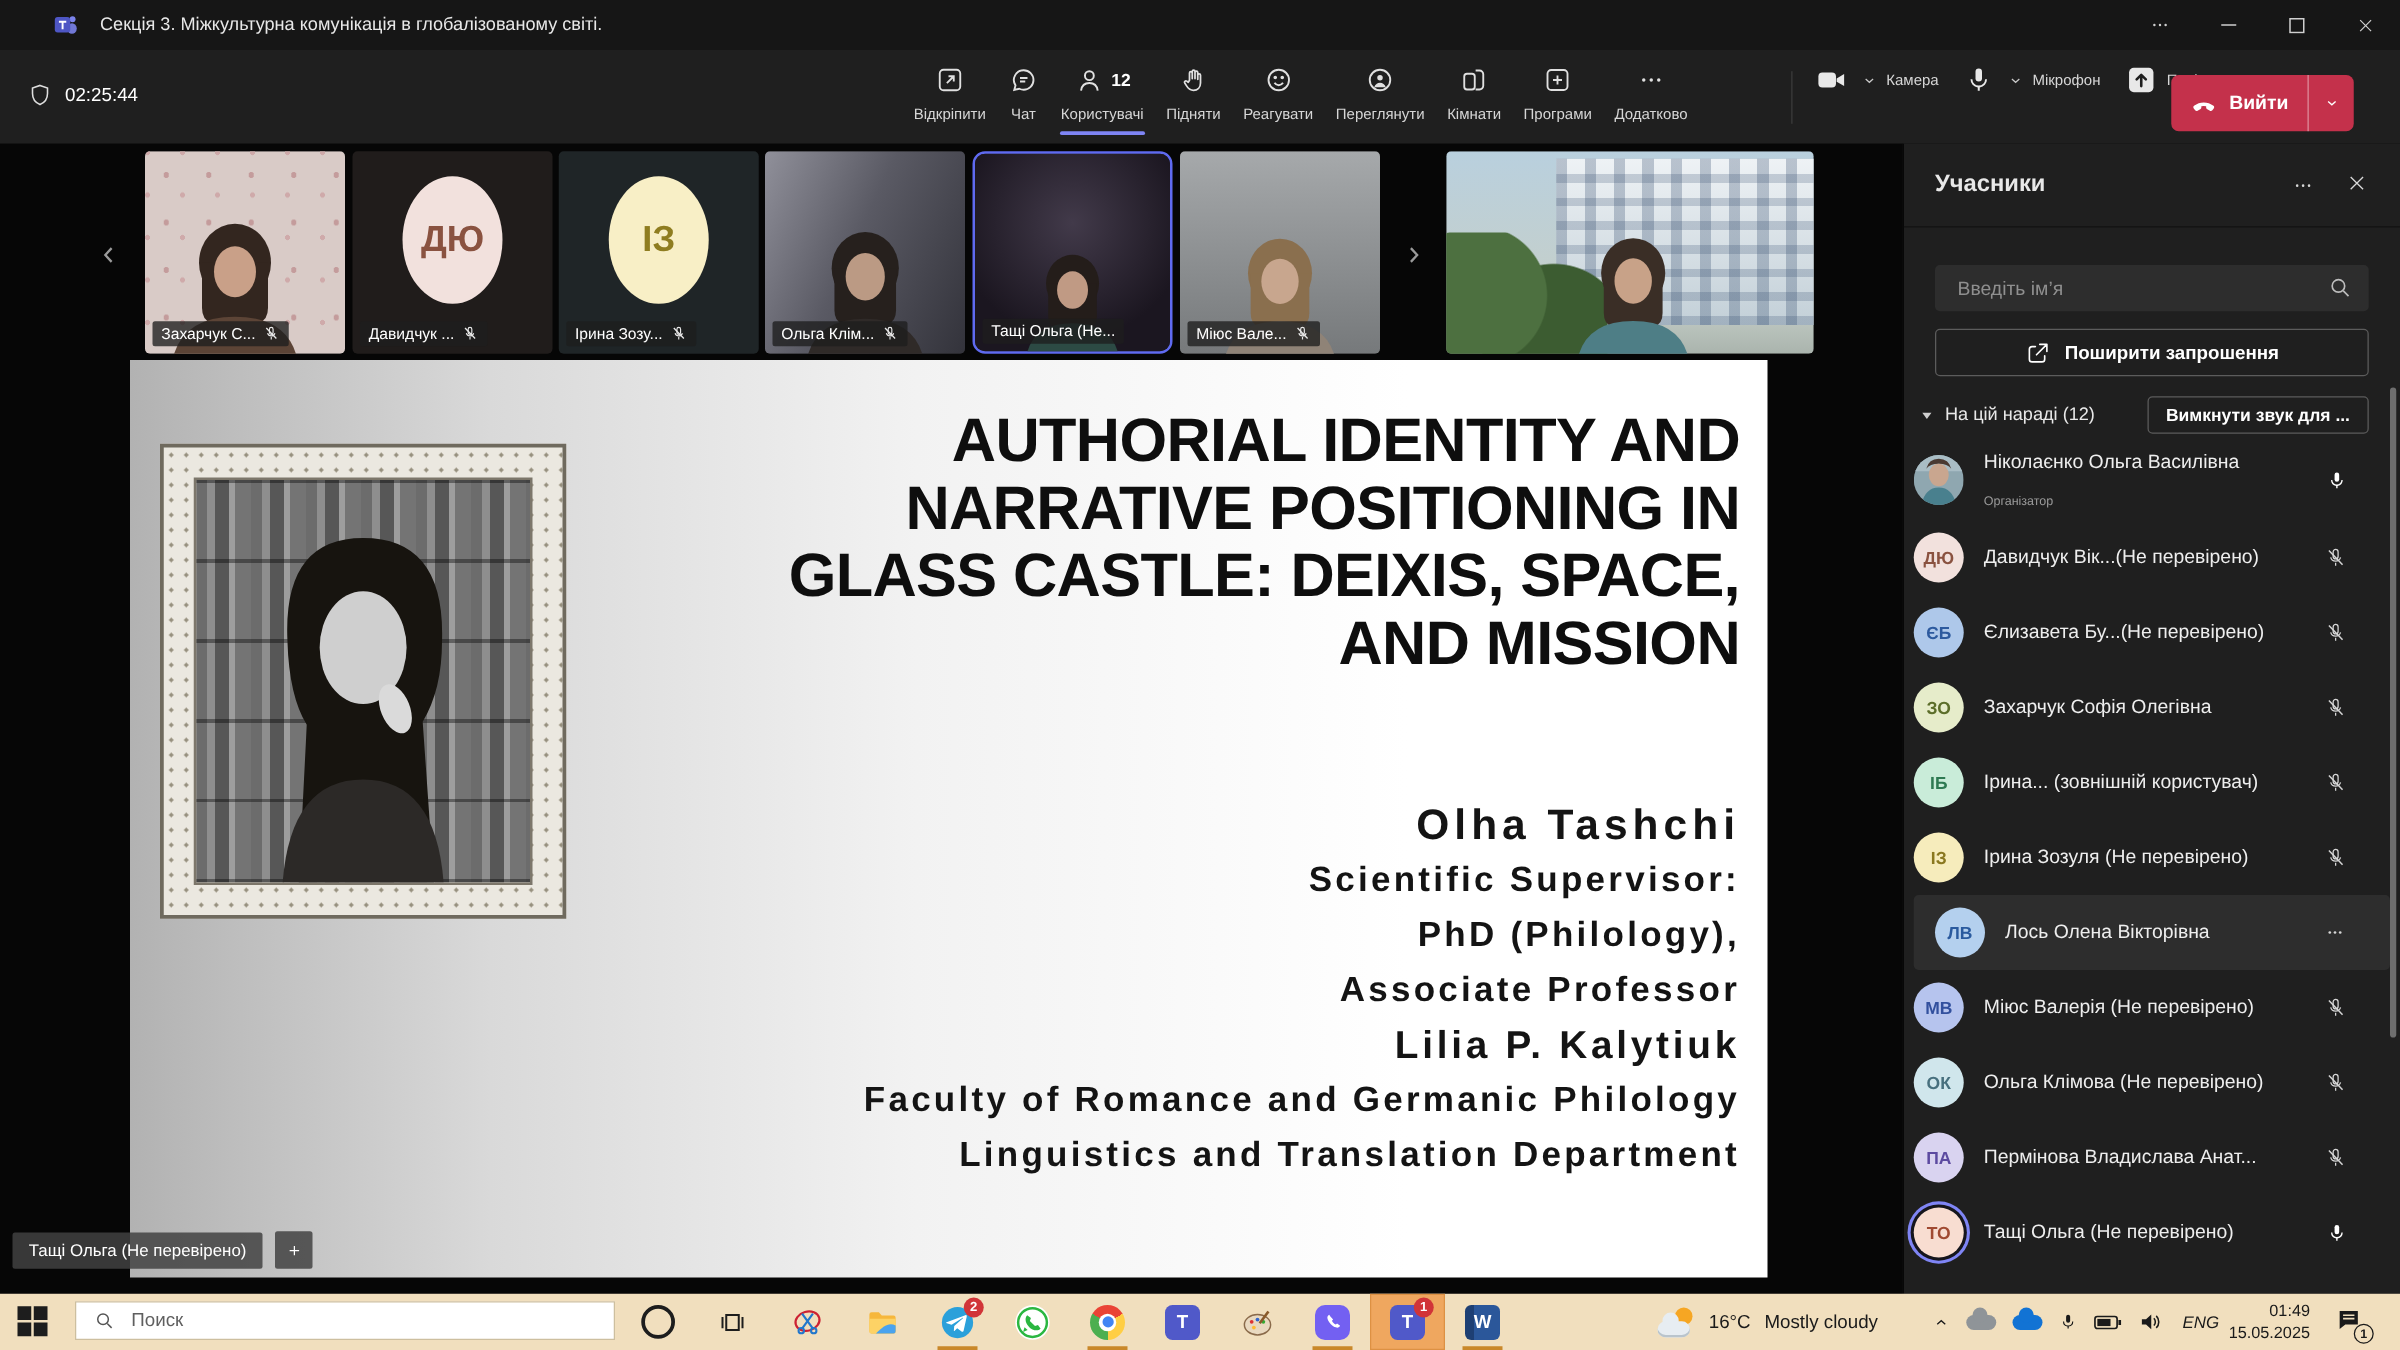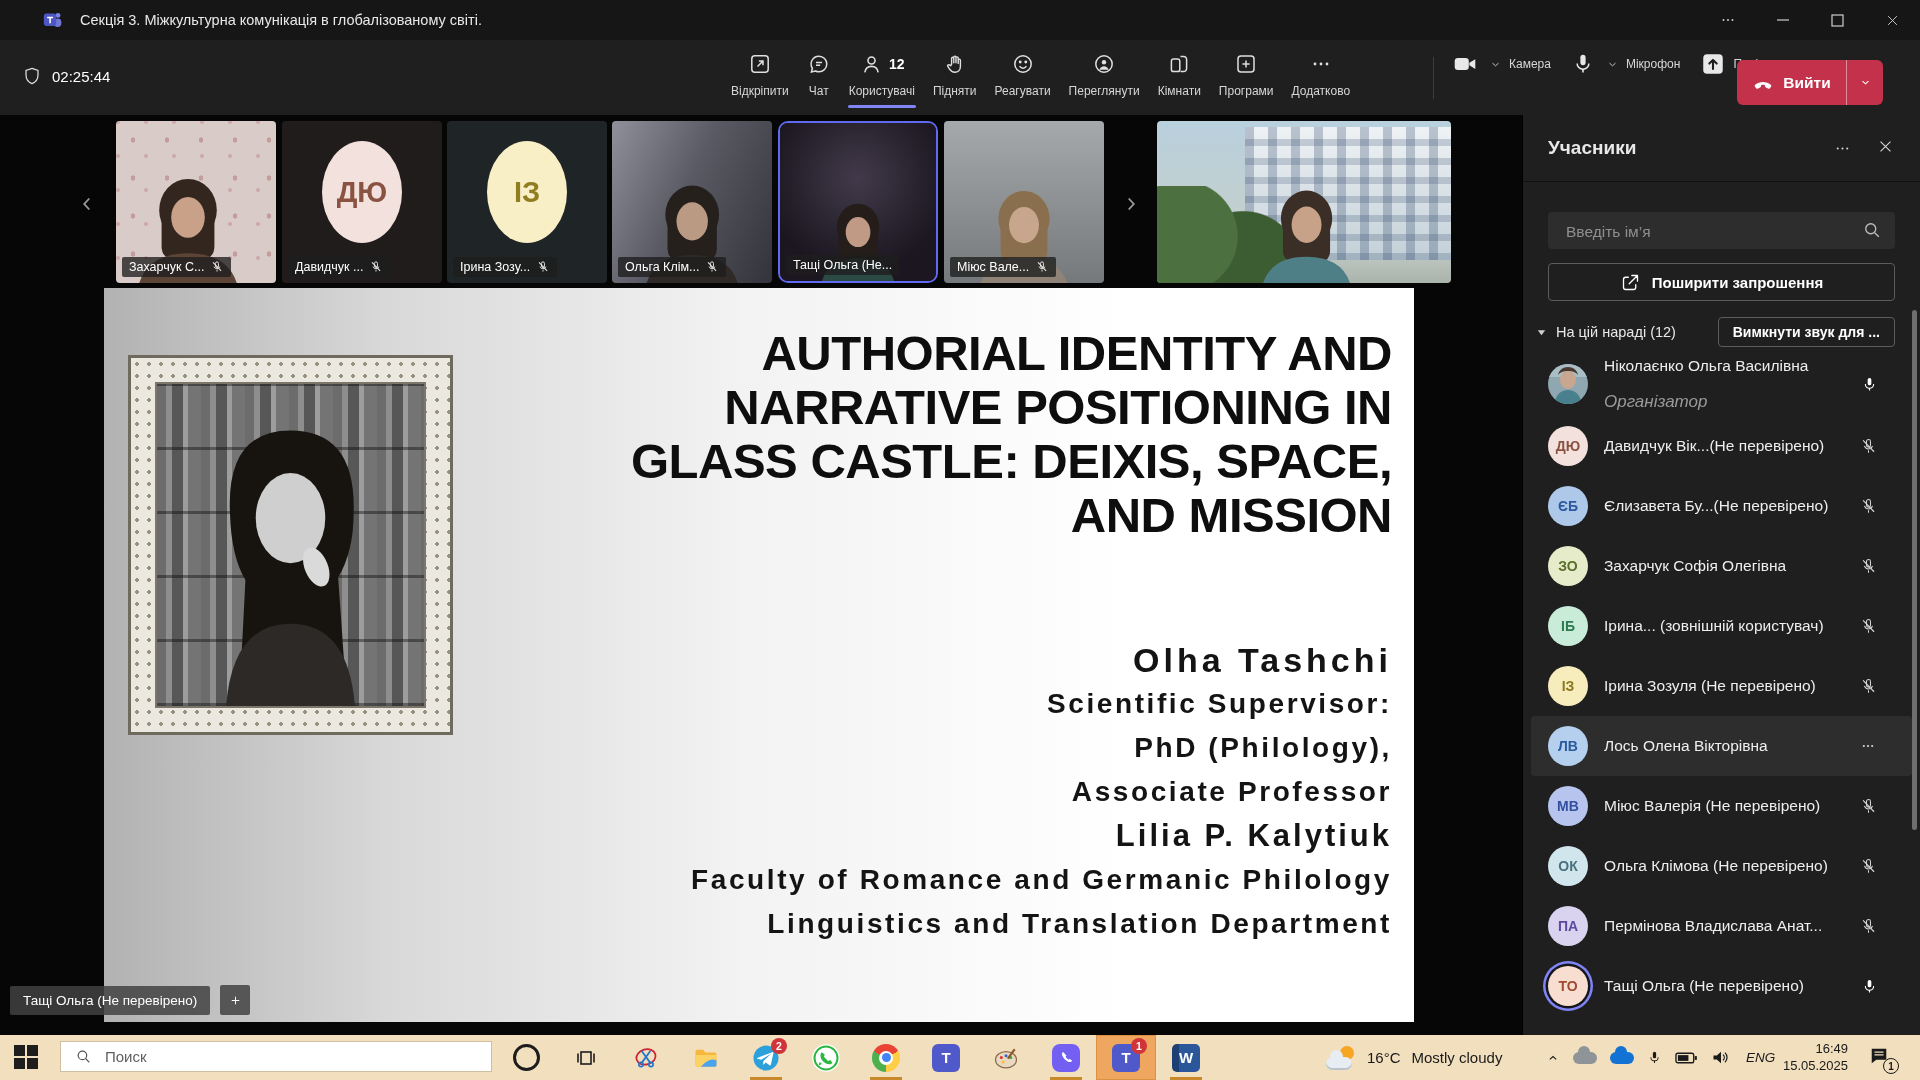--- a/index.html
+++ b/index.html
@@ -113,29 +113,29 @@
   .panel-search .icon{position:absolute;right:13px;top:8px;color:#bdbdbd;}
   .share-btn{position:absolute;left:25px;right:25px;top:148px;height:38px;border:1px solid #5c5c5c;
     border-radius:4px;display:flex;align-items:center;justify-content:center;gap:11px;
     font-size:15px;font-weight:700;color:#fff;box-sizing:border-box;}
   .section-row{position:absolute;left:13px;right:25px;top:200px;height:34px;display:flex;align-items:center;}
   .section-row .tri{color:#cfcfcf;line-height:0;}
   .section-lbl{margin-left:9px;font-size:14.5px;}
   .mute-btn{margin-left:auto;border:1px solid #5c5c5c;border-radius:4px;padding:6px 14px;
     font-size:14px;font-weight:700;color:#fff;white-space:nowrap;}
   .plist{position:absolute;left:0;right:0;top:237px;}
-  .prow{position:relative;height:60px;display:flex;align-items:center;padding:0 42px 0 25px;box-sizing:border-box;}
+  .prow{position:relative;height:60px;display:flex;align-items:center;padding:0 42px 0 8px;box-sizing:border-box;}
   .prow.first{height:64px;}
   .prow.hover{background:#2d2d2d;border-radius:4px;margin:0 8px;padding:0 34px 0 17px;}
   .pavatar{width:40px;height:40px;border-radius:50%;display:flex;align-items:center;justify-content:center;
     font-size:14px;font-weight:700;flex:none;overflow:hidden;position:relative;}
   .pavatar.speaking{box-shadow:0 0 0 2.5px #15151c,0 0 0 5px #7f85f5;}
   .pmeta{margin-left:16px;flex:1;min-width:0;}
   .pname{font-size:15.5px;color:#eee;white-space:nowrap;overflow:hidden;text-overflow:ellipsis;}
-  .prole{font-size:17px;color:#9a9a9a;margin-top:17px;font-style:italic;}
+  .prole{font-size:10px;color:#9a9a9a;margin-top:17px;}
   .pmic{flex:none;margin-left:10px;color:#d6d6d6;}
   .scrollthumb{position:absolute;right:3px;top:195px;width:5px;height:520px;background:#6e6e6e;border-radius:3px;}
 
   
   .taskbar{position:absolute;left:0;top:1035px;width:1920px;height:45px;background:#f1dfbe;color:#1a1a1a;}
   .start{position:absolute;left:14px;top:10px;width:25px;height:25px;display:grid;
     grid-template-columns:11px 11px;grid-template-rows:11px 11px;gap:2px;}
   .start i{background:#1d1d1d;}
   .tsearch{position:absolute;left:60px;top:6px;width:432px;height:31px;background:#fff;
     border:1px solid #cdbf9f;display:flex;align-items:center;padding-left:14px;gap:11px;box-sizing:border-box;}
@@ -911,21 +911,21 @@
       <span class="icon">
         <svg width="20" height="17" viewBox="0 0 24 18" fill="#1a1a1a">
             <path d="M3 6.5h4L12 2v14l-5-4.5H3z"></path>
             <path d="M14.5 5.5a5 5 0 0 1 0 7M16.8 3.2a8.2 8.2 0 0 1 0 11.6" stroke="#1a1a1a" stroke-width="1.5" fill="none"></path>
           </svg>
       </span>
       <span class="lang">ENG</span>
     </div>
 
     <div class="clock">
-      <div>16:49</div>
+      <div>01:49</div>
       <div>15.05.2025</div>
     </div>
 
     <div class="notif">
       <span class="icon">
         <svg width="22" height="20" viewBox="0 0 24 22">
             <path d="M4 3h16v12H9l-5 4z" fill="#1a1a1a"></path>
             <path d="M7 6.8h10M7 9.8h10" stroke="#f1dfbe" stroke-width="1.4"></path>
           </svg>
       </span>

